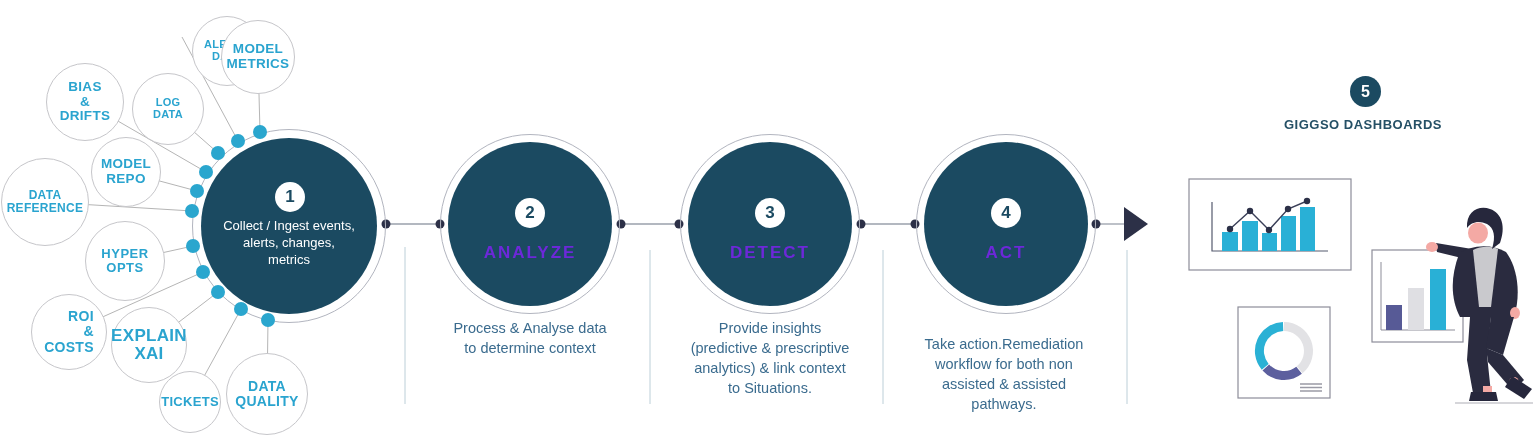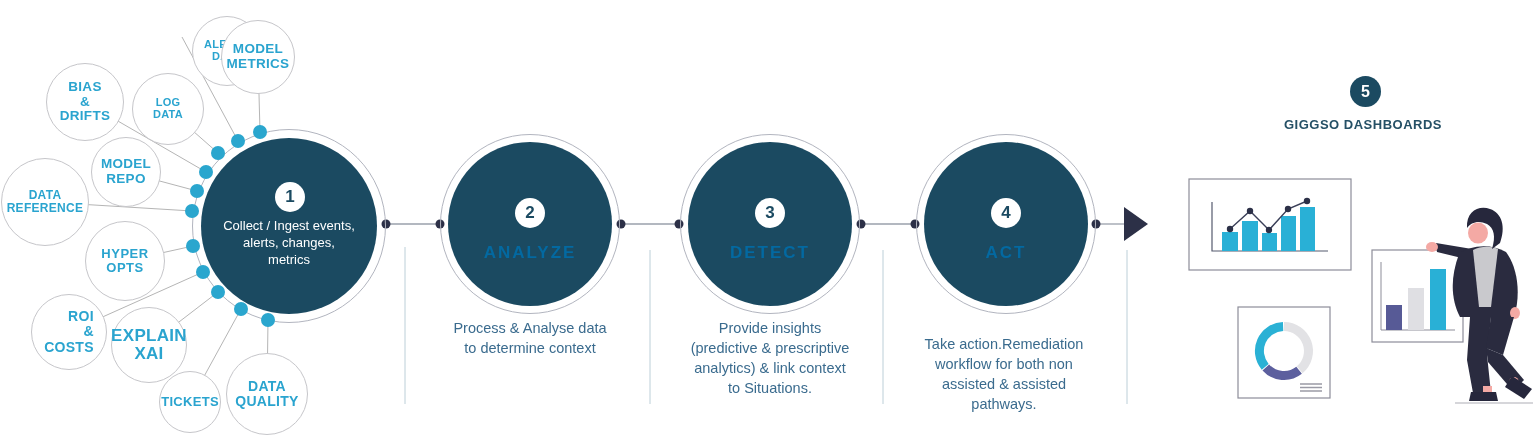--- a/index.html
+++ b/index.html
@@ -8,21 +8,21 @@
   svg.layer{position:absolute;left:0;top:0;z-index:0;}
   .bubble{position:absolute;z-index:2;border-radius:50%;background:#fff;border:1px solid #c6c6ca;
           display:flex;align-items:center;justify-content:center;text-align:center;
           color:#2aa4cf;font-weight:bold;line-height:1.08;letter-spacing:.3px;
           white-space:pre-line;box-sizing:border-box;}
   .hub-dot{position:absolute;z-index:3;width:14px;height:14px;border-radius:50%;background:#2aa6ce;}
   .ring{position:absolute;z-index:1;border:1px solid #b2b5bf;border-radius:50%;box-sizing:border-box;}
   .stepfill{position:absolute;z-index:2;border-radius:50%;background:#1b4a61;}
   .badge{position:absolute;z-index:4;border-radius:50%;background:#fff;color:#1b4a61;
          display:flex;align-items:center;justify-content:center;font-weight:bold;}
-  .step-name{position:absolute;z-index:4;color:#0369a1;font-weight:bold;font-size:17px;
+  .step-name{position:absolute;z-index:4;color:#6d28d9;font-weight:bold;font-size:17px;
              letter-spacing:2px;text-align:center;}
   .hub-text{position:absolute;z-index:4;color:#fff;font-weight:normal;font-size:13px;
             line-height:1.3;text-align:center;white-space:pre-line;}
   .desc{position:absolute;z-index:2;color:#3a6b8e;font-size:14.5px;line-height:1.38;
         text-align:center;white-space:pre-line;}
   .final-badge{position:absolute;z-index:2;border-radius:50%;background:#1b4a61;color:#fff;
                display:flex;align-items:center;justify-content:center;font-weight:bold;font-size:16px;}
   .final-label{position:absolute;z-index:2;color:#255066;font-weight:bold;font-size:13px;
                letter-spacing:.5px;text-align:center;}
 </style>

